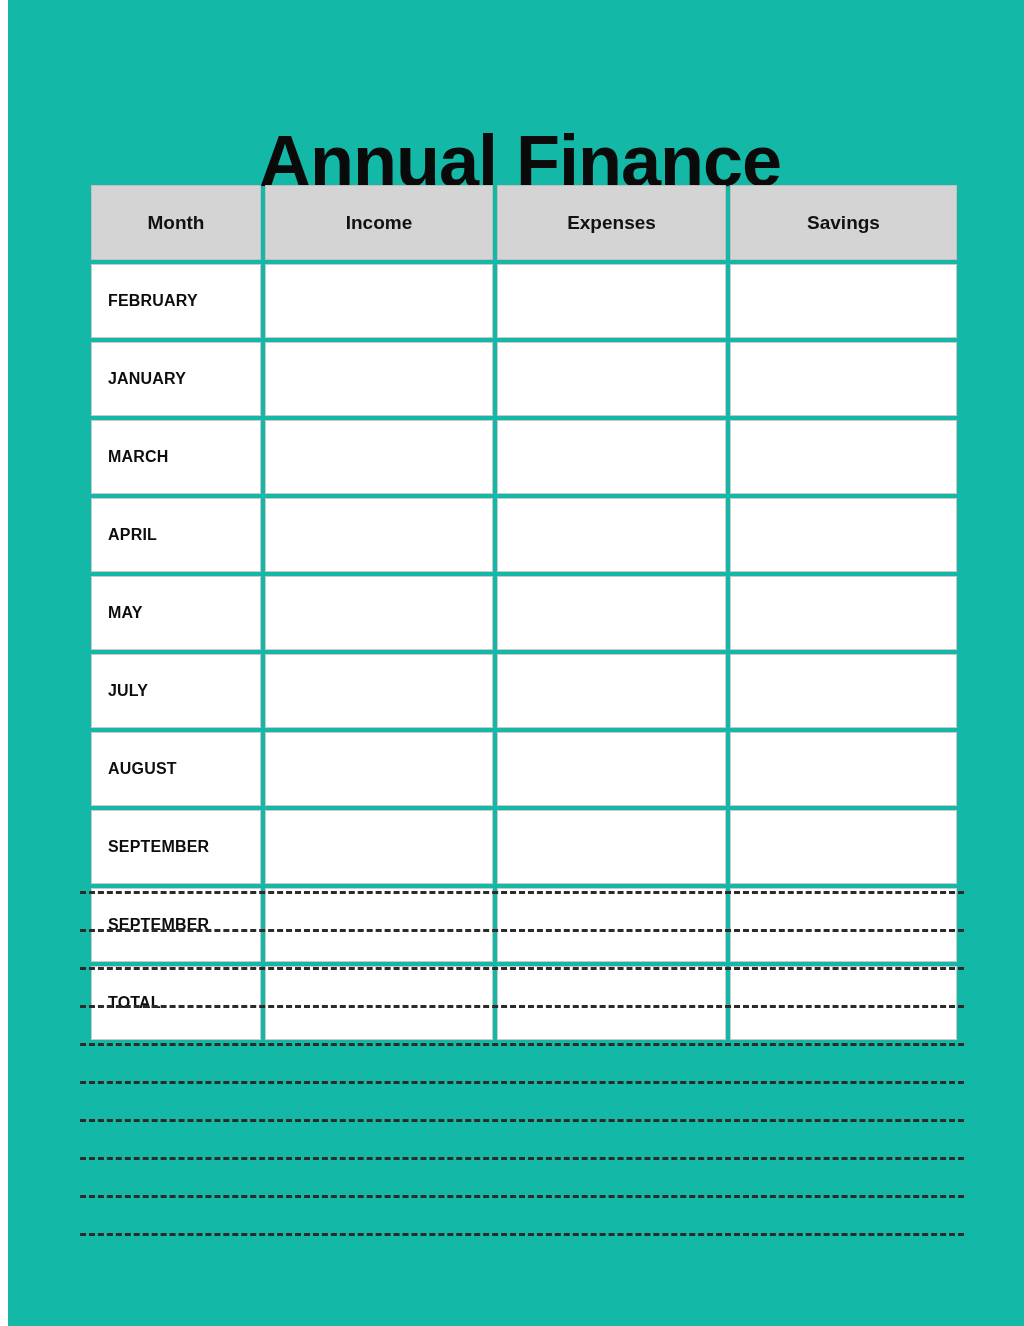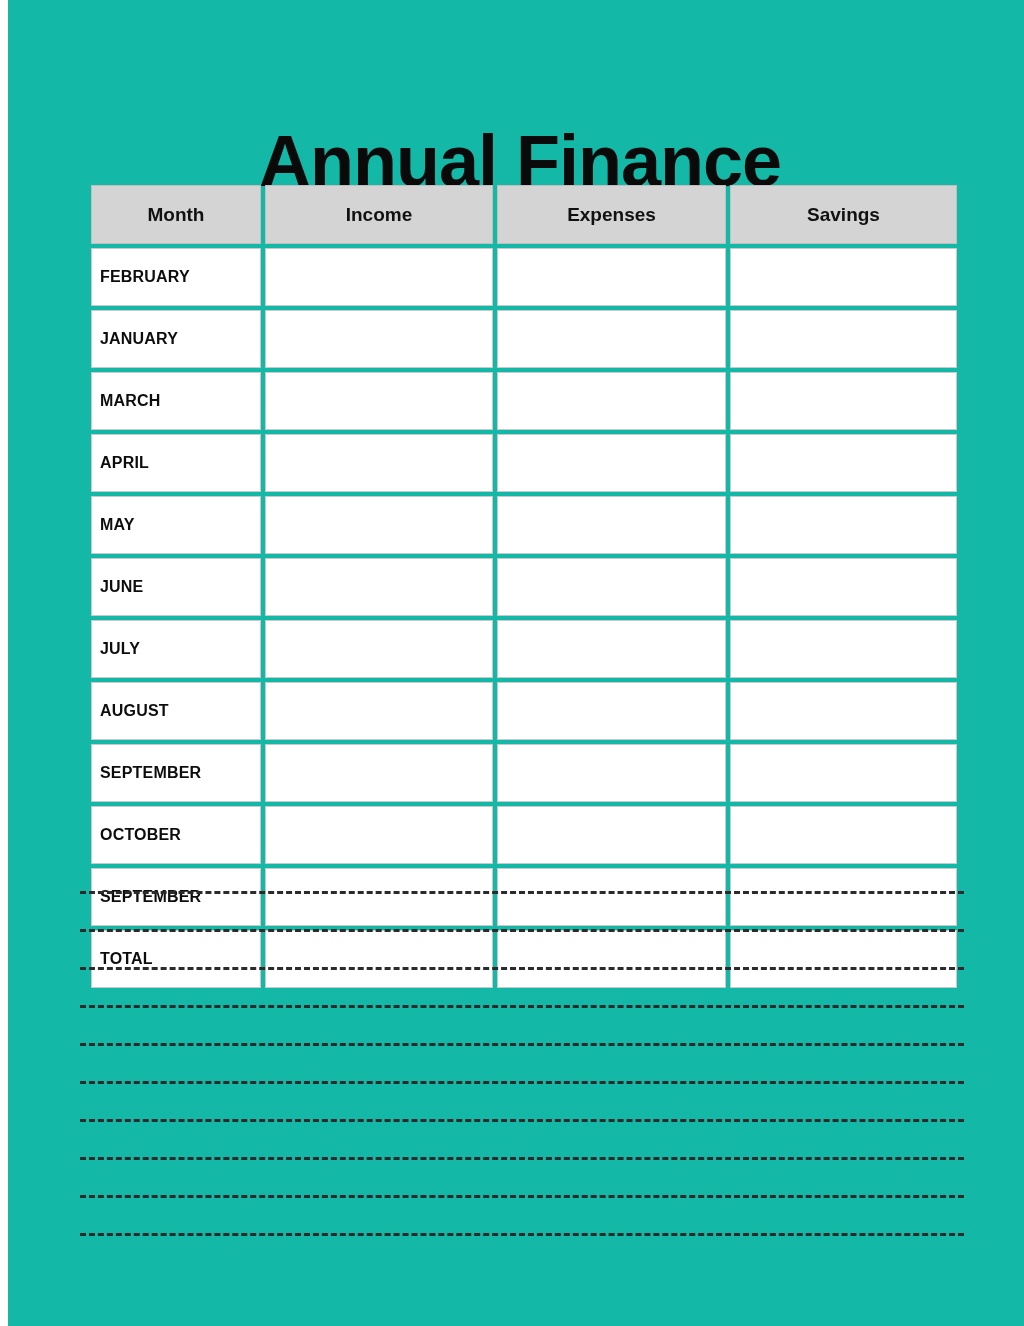--- a/index.html
+++ b/index.html
@@ -51,21 +51,21 @@
   table.finance {
     border-collapse: separate;
     border-spacing: 4px 4px;
     width: 868px;
     margin: -4px 0 0 -4px;
     table-layout: fixed;
   }
   table.finance th,
   table.finance td {
     border: 1px solid #c9c9c9;
-    padding: 8px;
+    padding: 16px;
     height: 40px;
     background: #ffffff;
     vertical-align: middle;
   }
   table.finance thead th {
     background: #d4d4d4;
     border: 1px solid #bfbfbf;
     text-align: center;
     font-size: 19px;
     font-weight: 700;
@@ -160,45 +160,33 @@
             <td class="value-cell"></td>
             <td class="value-cell"></td>
           </tr>
           <tr>
             <td class="month-cell">MAY</td>
             <td class="value-cell"></td>
             <td class="value-cell"></td>
             <td class="value-cell"></td>
           </tr>
           <tr>
-            <td class="month-cell">JUNE</td>
-            <td class="value-cell"></td>
-            <td class="value-cell"></td>
-            <td class="value-cell"></td>
-          </tr>
-          <tr>
             <td class="month-cell">JULY</td>
             <td class="value-cell"></td>
             <td class="value-cell"></td>
             <td class="value-cell"></td>
           </tr>
           <tr>
             <td class="month-cell">AUGUST</td>
             <td class="value-cell"></td>
             <td class="value-cell"></td>
             <td class="value-cell"></td>
           </tr>
           <tr>
             <td class="month-cell">SEPTEMBER</td>
-            <td class="value-cell"></td>
-            <td class="value-cell"></td>
-            <td class="value-cell"></td>
-          </tr>
-          <tr>
-            <td class="month-cell">OCTOBER</td>
             <td class="value-cell"></td>
             <td class="value-cell"></td>
             <td class="value-cell"></td>
           </tr>
           <tr>
             <td class="month-cell">SEPTEMBER</td>
             <td class="value-cell"></td>
             <td class="value-cell"></td>
             <td class="value-cell"></td>
           </tr>

